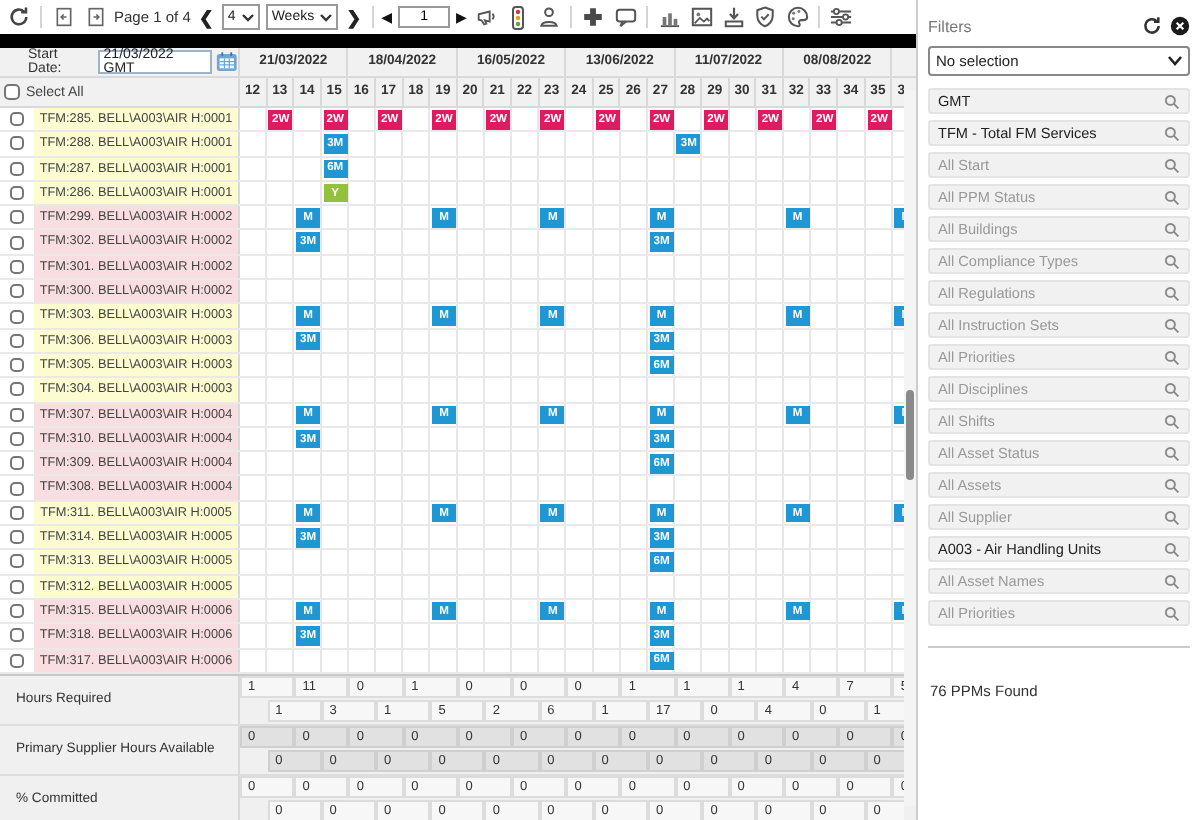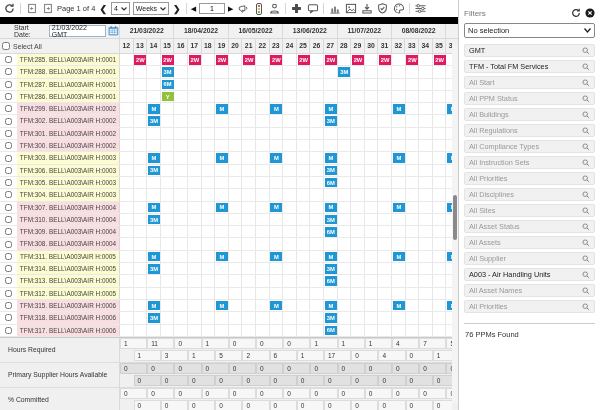--- a/index.html
+++ b/index.html
@@ -61,21 +61,21 @@
   
   .sidebar{width:142px;flex:none;border-left:1px solid #ccc;padding:0 5px;box-sizing:border-box;background:#fff;}
   .fheader{height:16px;display:flex;align-items:center;justify-content:space-between;margin-top:5px;}
   .ftitle{font-size:8px;color:#777;}
   .fhicons{display:flex;align-items:center;gap:4px;}
   .fselect{height:13px;border:1px solid #888;border-radius:2px;background:#fff;display:flex;align-items:center;
            justify-content:space-between;padding:0 3px;font-size:7.5px;color:#222;margin:2px 0 6px;cursor:pointer;}
   .fitem{height:11px;background:#f1f1f1;border:1px solid #e3e3e3;border-radius:2px;display:flex;align-items:center;
          justify-content:space-between;padding:0 4px;margin-bottom:3px;font-size:7.3px;color:#999;cursor:pointer;}
   .fitem.sel{color:#222;}
-  .fresults{border-top:1px solid #ccc;margin-top:10px;padding:6px 1px;font-size:7.5px;color:#333;}
+  .fresults{border-top:1px solid #ccc;margin-top:10px;padding:17px 1px;font-size:7.5px;color:#333;}
   svg{display:block;}
 </style>
 </head>
 <body>
 
 <div class="app">
   <div class="main">
 
     <div class="toolbar">
       <span class="ticon">
@@ -649,38 +649,38 @@
         <div class="fitem">
           <span>All Buildings</span>
           <span>
             <svg width="8" height="8" viewBox="0 0 10 10">
               <circle cx="4" cy="4" r="2.8" fill="none" stroke="#888" stroke-width="1.2"></circle>
               <path d="M6.2 6.2L9 9" stroke="#888" stroke-width="1.2"></path>
             </svg>
           </span>
         </div>
         <div class="fitem">
+          <span>All Compliance Types</span>
+          <span>
+            <svg width="8" height="8" viewBox="0 0 10 10">
+              <circle cx="4" cy="4" r="2.8" fill="none" stroke="#888" stroke-width="1.2"></circle>
+              <path d="M6.2 6.2L9 9" stroke="#888" stroke-width="1.2"></path>
+            </svg>
+          </span>
+        </div>
+        <div class="fitem">
           <span>All Regulations</span>
           <span>
             <svg width="8" height="8" viewBox="0 0 10 10">
               <circle cx="4" cy="4" r="2.8" fill="none" stroke="#888" stroke-width="1.2"></circle>
               <path d="M6.2 6.2L9 9" stroke="#888" stroke-width="1.2"></path>
             </svg>
           </span>
         </div>
         <div class="fitem">
-          <span>All Compliance Types</span>
-          <span>
-            <svg width="8" height="8" viewBox="0 0 10 10">
-              <circle cx="4" cy="4" r="2.8" fill="none" stroke="#888" stroke-width="1.2"></circle>
-              <path d="M6.2 6.2L9 9" stroke="#888" stroke-width="1.2"></path>
-            </svg>
-          </span>
-        </div>
-        <div class="fitem">
           <span>All Instruction Sets</span>
           <span>
             <svg width="8" height="8" viewBox="0 0 10 10">
               <circle cx="4" cy="4" r="2.8" fill="none" stroke="#888" stroke-width="1.2"></circle>
               <path d="M6.2 6.2L9 9" stroke="#888" stroke-width="1.2"></path>
             </svg>
           </span>
         </div>
         <div class="fitem">
           <span>All Priorities</span>
@@ -694,21 +694,21 @@
         <div class="fitem">
           <span>All Disciplines</span>
           <span>
             <svg width="8" height="8" viewBox="0 0 10 10">
               <circle cx="4" cy="4" r="2.8" fill="none" stroke="#888" stroke-width="1.2"></circle>
               <path d="M6.2 6.2L9 9" stroke="#888" stroke-width="1.2"></path>
             </svg>
           </span>
         </div>
         <div class="fitem">
-          <span>All Sites</span>
+          <span>All Shifts</span>
           <span>
             <svg width="8" height="8" viewBox="0 0 10 10">
               <circle cx="4" cy="4" r="2.8" fill="none" stroke="#888" stroke-width="1.2"></circle>
               <path d="M6.2 6.2L9 9" stroke="#888" stroke-width="1.2"></path>
             </svg>
           </span>
         </div>
         <div class="fitem">
           <span>All Asset Status</span>
           <span>

